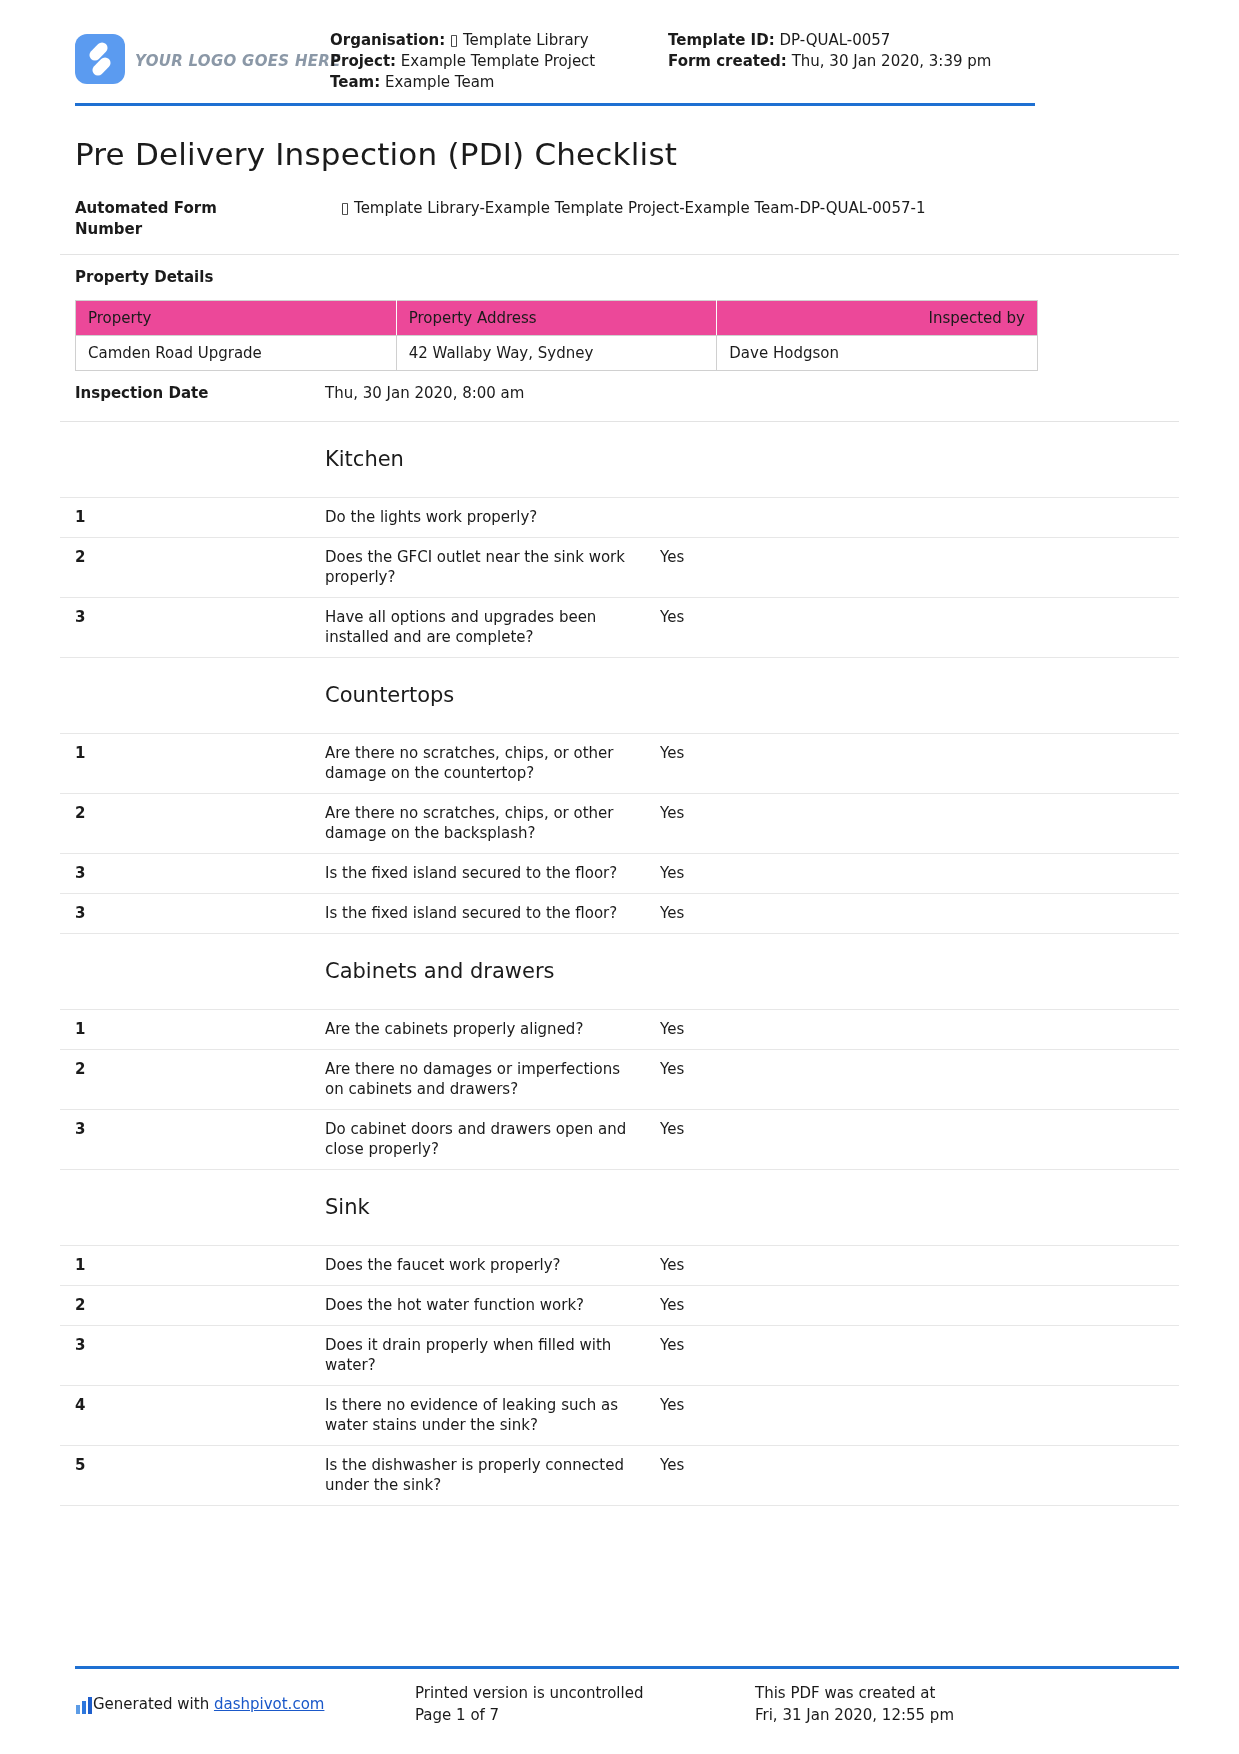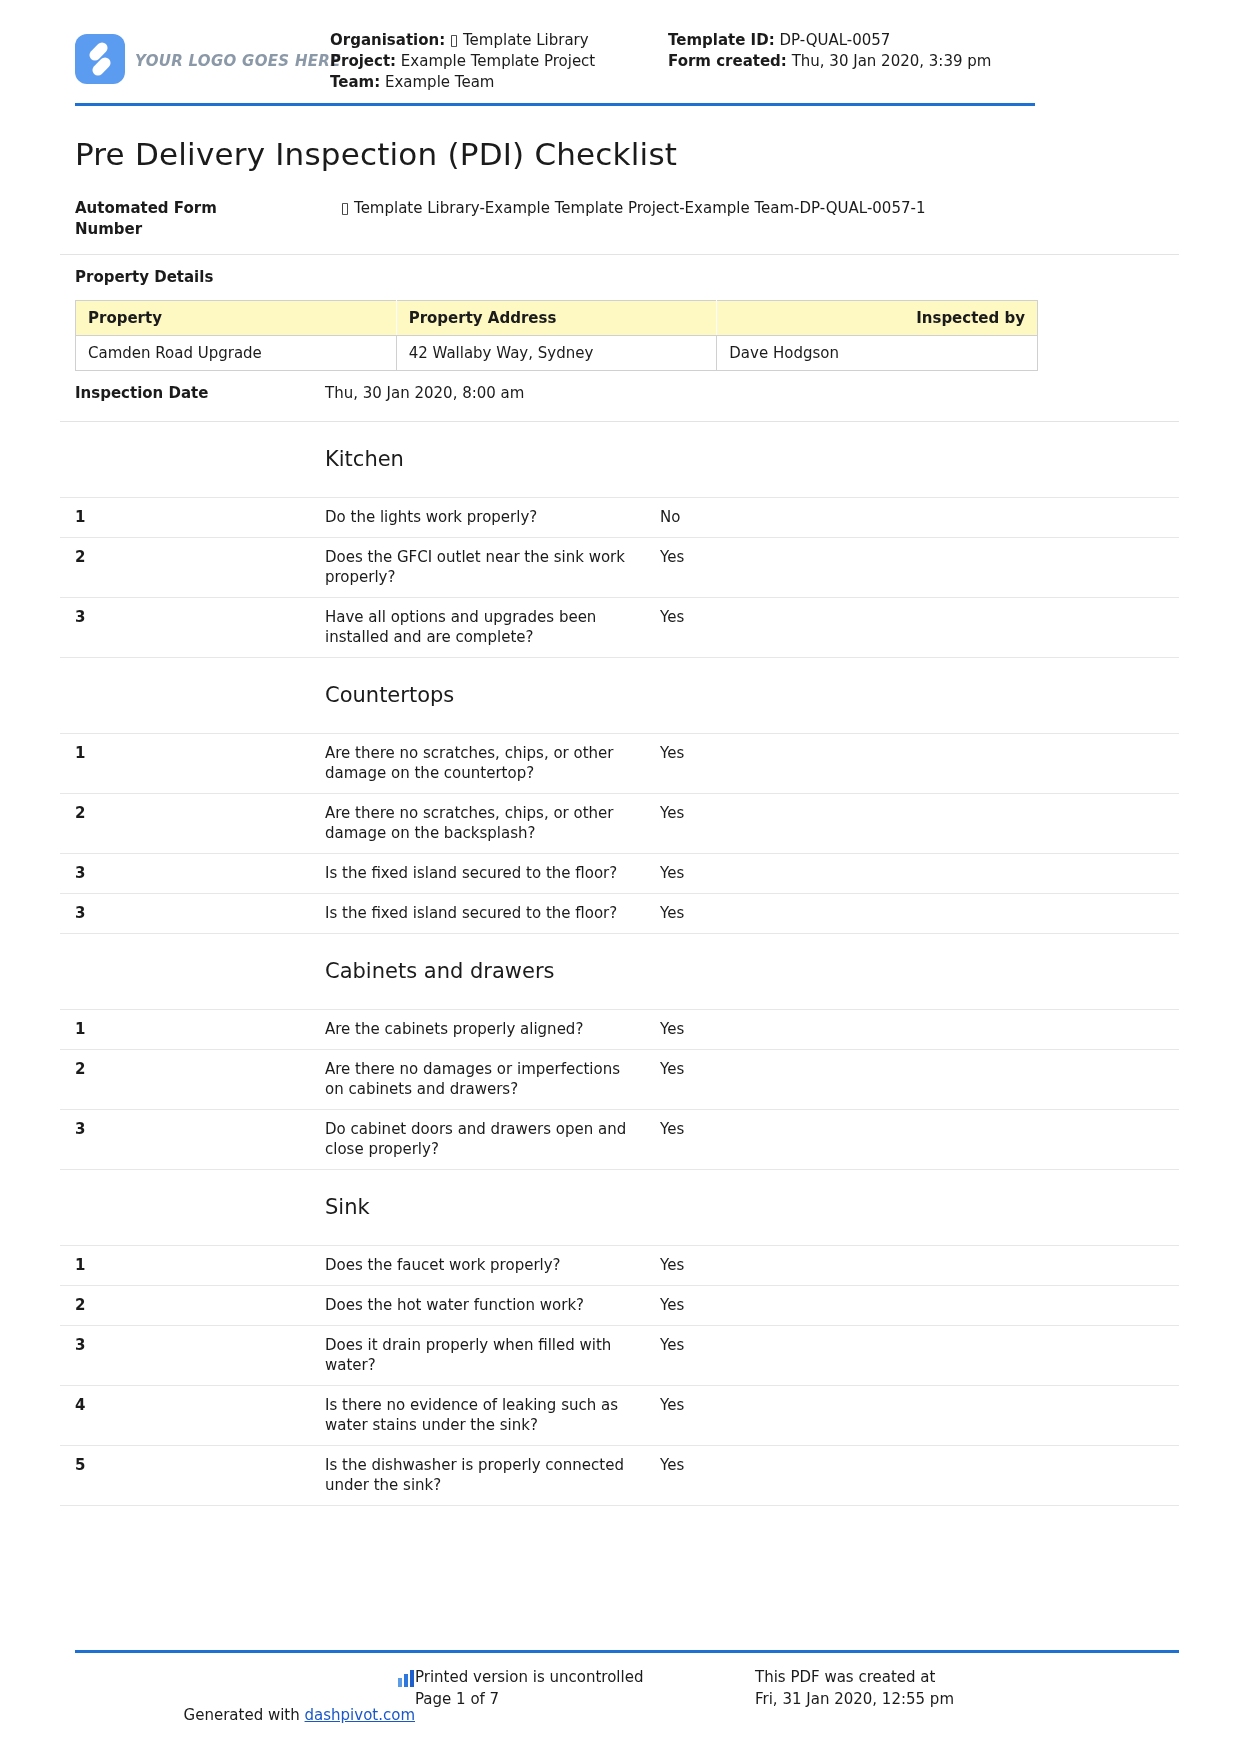--- a/index.html
+++ b/index.html
@@ -23,37 +23,37 @@
   h1.doc-title { font-size: 31px; font-weight: 400; margin: 30px 0 0 15px; line-height: 36px; letter-spacing: .2px; }
   .kv { display: grid; grid-template-columns: 250px 1fr; padding-left: 15px; font-size: 15px; line-height: 21px; }
   .kv .k { font-weight: 700; padding-right: 40px; }
   .form-number { margin-top: 26px; gap: 16px; }
   hr.sep { border: 0; border-top: 1px solid #e3e3e3; margin: 14px 0 0 0; }
 
   
   .section-label { font-weight: 700; font-size: 15px; margin: 13px 0 0 15px; }
   table.props { border-collapse: collapse; margin: 14px 0 0 15px; width: 963px; font-size: 15px; table-layout: fixed; }
   table.props th, table.props td { border: 1px solid #d0d0d0; padding: 8px 12px; text-align: left; }
-  table.props thead th { background: #fef9c3; font-weight: 700; border-right-color:#fbfbfb; border-left-color:#fbfbfb; }
+  table.props thead th { background: #ec4899; font-weight: 400; border-right-color:#fbfbfb; border-left-color:#fbfbfb; }
   table.props thead th:first-child { border-left-color:#d0d0d0; }
   table.props thead th:last-child { border-right-color:#d0d0d0;text-align:right; }
   .inspection { margin-top: 12px; padding-bottom: 17px; }
 
   
   h2.section-heading { font-size: 21px; font-weight: 400; margin: 24px 0 24px 265px; line-height: 27px; }
   .rows { border-bottom: 1px solid #e7e7e7; }
   .check-row { display: grid; grid-template-columns: 250px 335px 1fr; padding: 9px 0 10px 15px; border-top: 1px solid #e7e7e7; font-size: 15px; line-height: 20px; }
   .check-row .num { font-weight: 700; }
   .check-row .q { padding-right: 30px; }
 
   
   footer.doc-footer { margin-top: auto; padding-bottom: 28px; }
   .footer-rule { height: 3px; background: #1e70d2; margin-left: 15px; }
   .footer-grid { display: grid; grid-template-columns: 340px 340px 1fr; padding: 13px 0 0 15px; font-size: 15px; line-height: 22px; }
-  .footer-left { display: flex; align-items: flex-end; gap: 16px; flex-direction: column; }
+  .footer-left { display: flex; align-items: center; gap: 0; }
   .footer-left svg { margin-top: 3px; }
   a.footer-link { color: #1a58c9; text-decoration: underline; }
 </style>
 </head>
 <body>
 
 <div class="page">
 
   <header class="doc-header">
     <div class="logo-wrap">
@@ -134,21 +134,20 @@
 
   <hr class="sep" style="margin-top:0">
 
   <div id="sections-host">
     <section class="check-section">
       <h2 class="section-heading">Kitchen</h2>
       <div class="rows">
     <div class="check-row">
       <div class="num">1</div>
       <div class="q">Do the lights work properly?</div>
-      <div class="a">No</div>
     </div>
 
     <div class="check-row">
       <div class="num">2</div>
       <div class="q">Does the GFCI outlet near the sink work properly?</div>
       <div class="a">Yes</div>
     </div>
 
     <div class="check-row">
       <div class="num">3</div>

